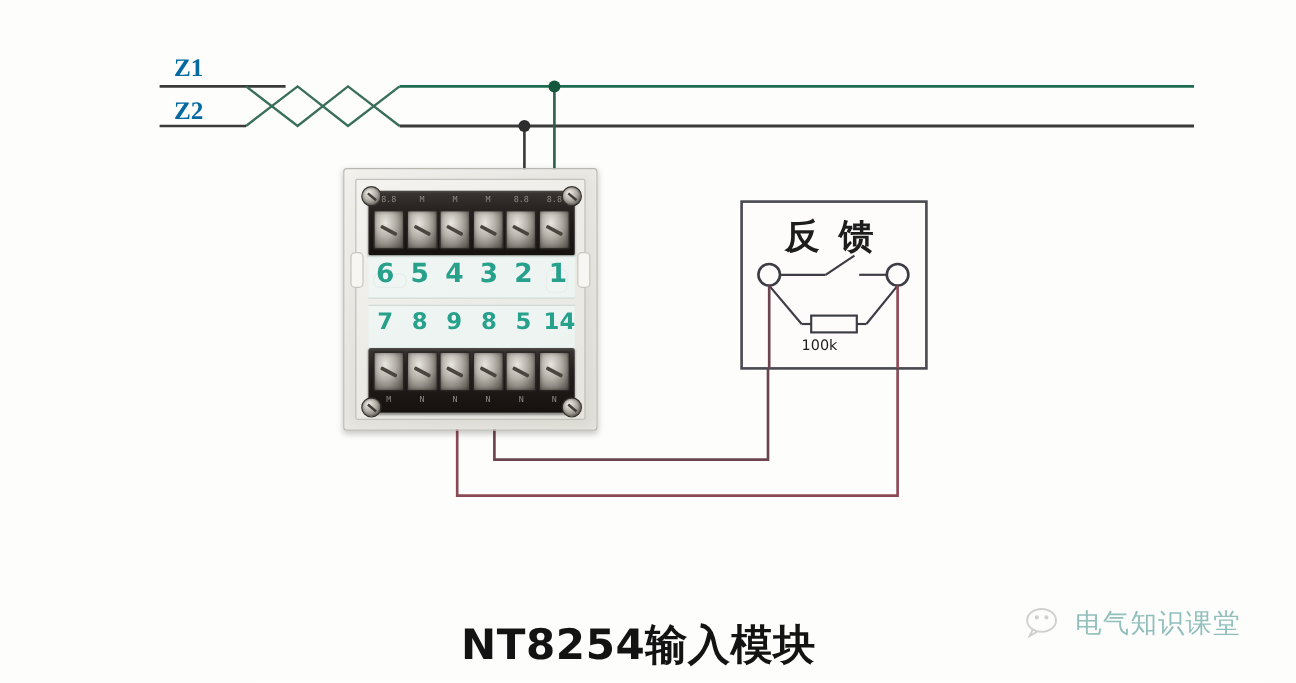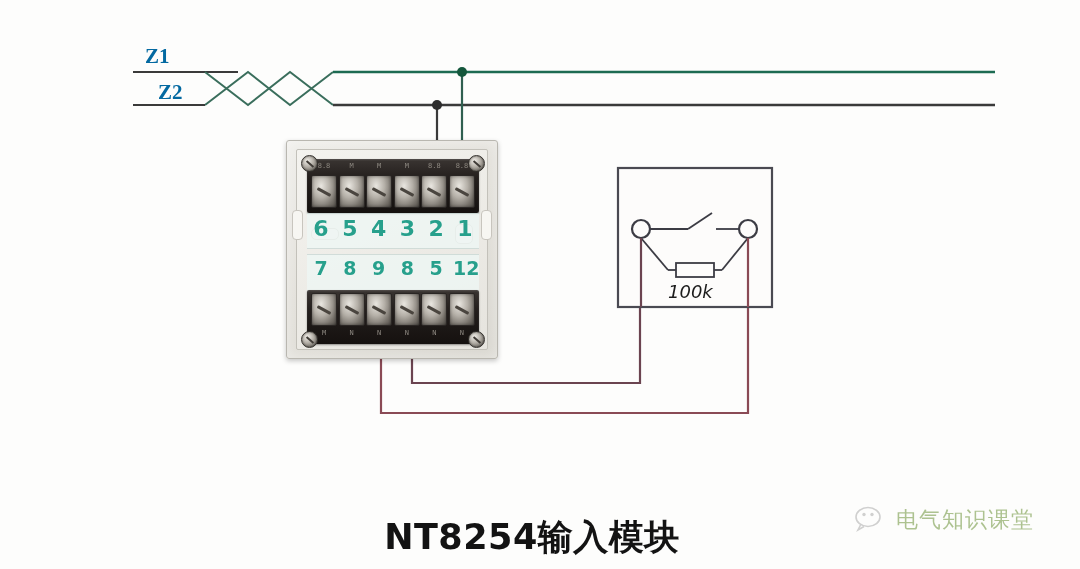--- a/index.html
+++ b/index.html
@@ -180,30 +180,30 @@
     left: 855px;
     top: 505px;
     display: flex;
     align-items: center;
     gap: 9px;
     opacity: .45;
   }
   #wm-text {
     font-family: "DejaVu Sans", "Liberation Sans", sans-serif;
     font-size: 22px;
-    color: #4d7c0f;
+    color: #0f766e;
     letter-spacing: 1px;
   }
   .fb-text {
     position: absolute;
     font-family: "DejaVu Sans", "Liberation Sans", sans-serif;
     color: #1d1d1d;
   }
   #fb-title { font-size: 29px; font-weight: 600; letter-spacing: 16px; }
-  #fb-res-label { font-size: 18px; font-weight: 500; font-style: italic; }
+  #fb-res-label { font-size: 12px; font-weight: 500; }
 </style>
 </head>
 <body>
 
 <div id="canvas">
 
   <svg id="diagram" viewBox="0 0 1080 569">
 
     <g>
       <path d="M133 88 L200 88 L233 62 L265 88 L298 62 L460 62 L995 62" fill="none" stroke="#1d6b52" stroke-width="2.3"></path>
@@ -266,21 +266,21 @@
       <line x1="668" y1="270" x2="676" y2="270" stroke="#3c3c44" stroke-width="1.8"></line>
       <line x1="714" y1="270" x2="722" y2="270" stroke="#3c3c44" stroke-width="1.8"></line>
       <rect x="676" y="263" width="38" height="14" fill="#fdfcfb" stroke="#3c3c44" stroke-width="1.8"></rect>
 
       <line x1="641" y1="238" x2="641" y2="307" stroke="#6b4450" stroke-width="2.2"></line>
       <line x1="748" y1="238" x2="748" y2="307" stroke="#8a4a55" stroke-width="2.2"></line>
     </g>
   </svg>
 
   <div class="bus-label" style="left:145px; top:44px;">Z1</div>
-  <div class="bus-label" style="left:158px; top:80px;">Z2</div>
+  <div class="bus-label" style="left:145px; top:80px;">Z2</div>
 
   <div id="module">
     <div id="module-inner">
 
       <div class="side-slot" style="left:-5px; top:60px;"></div>
       <div class="side-slot" style="right:-5px; top:60px;"></div>
       <div class="vent" style="left:14px; top:78px; width:26px; height:10px;"></div>
       <div class="vent" style="right:14px; top:74px; width:16px; height:18px;"></div>
 
       <div class="term-block" id="term-top">
@@ -314,21 +314,21 @@
         <span>1</span>
       </div>
 
       <div class="label-strip" id="strip-bottom"></div>
       <div class="num-row" id="nums-bottom">
         <span>7</span>
         <span>8</span>
         <span>9</span>
         <span>8</span>
         <span>5</span>
-        <span>12</span>
+        <span>14</span>
       </div>
 
       <div class="term-block" id="term-bottom">
         <div class="screws-row" style="top:3px;">
           <div class="screw"></div>
           <div class="screw"></div>
           <div class="screw"></div>
           <div class="screw"></div>
           <div class="screw"></div>
           <div class="screw"></div>
@@ -341,20 +341,21 @@
           <span>N</span>
           <span>N</span>
         </div>
         <div class="corner-screw" style="left:-6px; bottom:-4px;"></div>
         <div class="corner-screw" style="right:-6px; bottom:-4px;"></div>
       </div>
 
     </div>
   </div>
 
+  <div class="fb-text" id="fb-title" style="left:654px; top:178px;">反馈</div>
   <div class="fb-text" id="fb-res-label" style="left:668px; top:281px;">100k</div>
 
   <div id="title" style="top:514px;">NT8254输入模块</div>
 
   <div id="watermark">
     <svg width="32" height="28" viewBox="0 0 32 28">
       <ellipse cx="13" cy="11" rx="12" ry="9.5" fill="none" stroke="#9a9a9a" stroke-width="1.6"></ellipse>
       <path d="M6 18 L3 24 L9 20.5" fill="none" stroke="#9a9a9a" stroke-width="1.6"></path>
       <circle cx="9" cy="8.5" r="1.7" fill="#9a9a9a"></circle>
       <circle cx="17" cy="8.5" r="1.7" fill="#9a9a9a"></circle>

